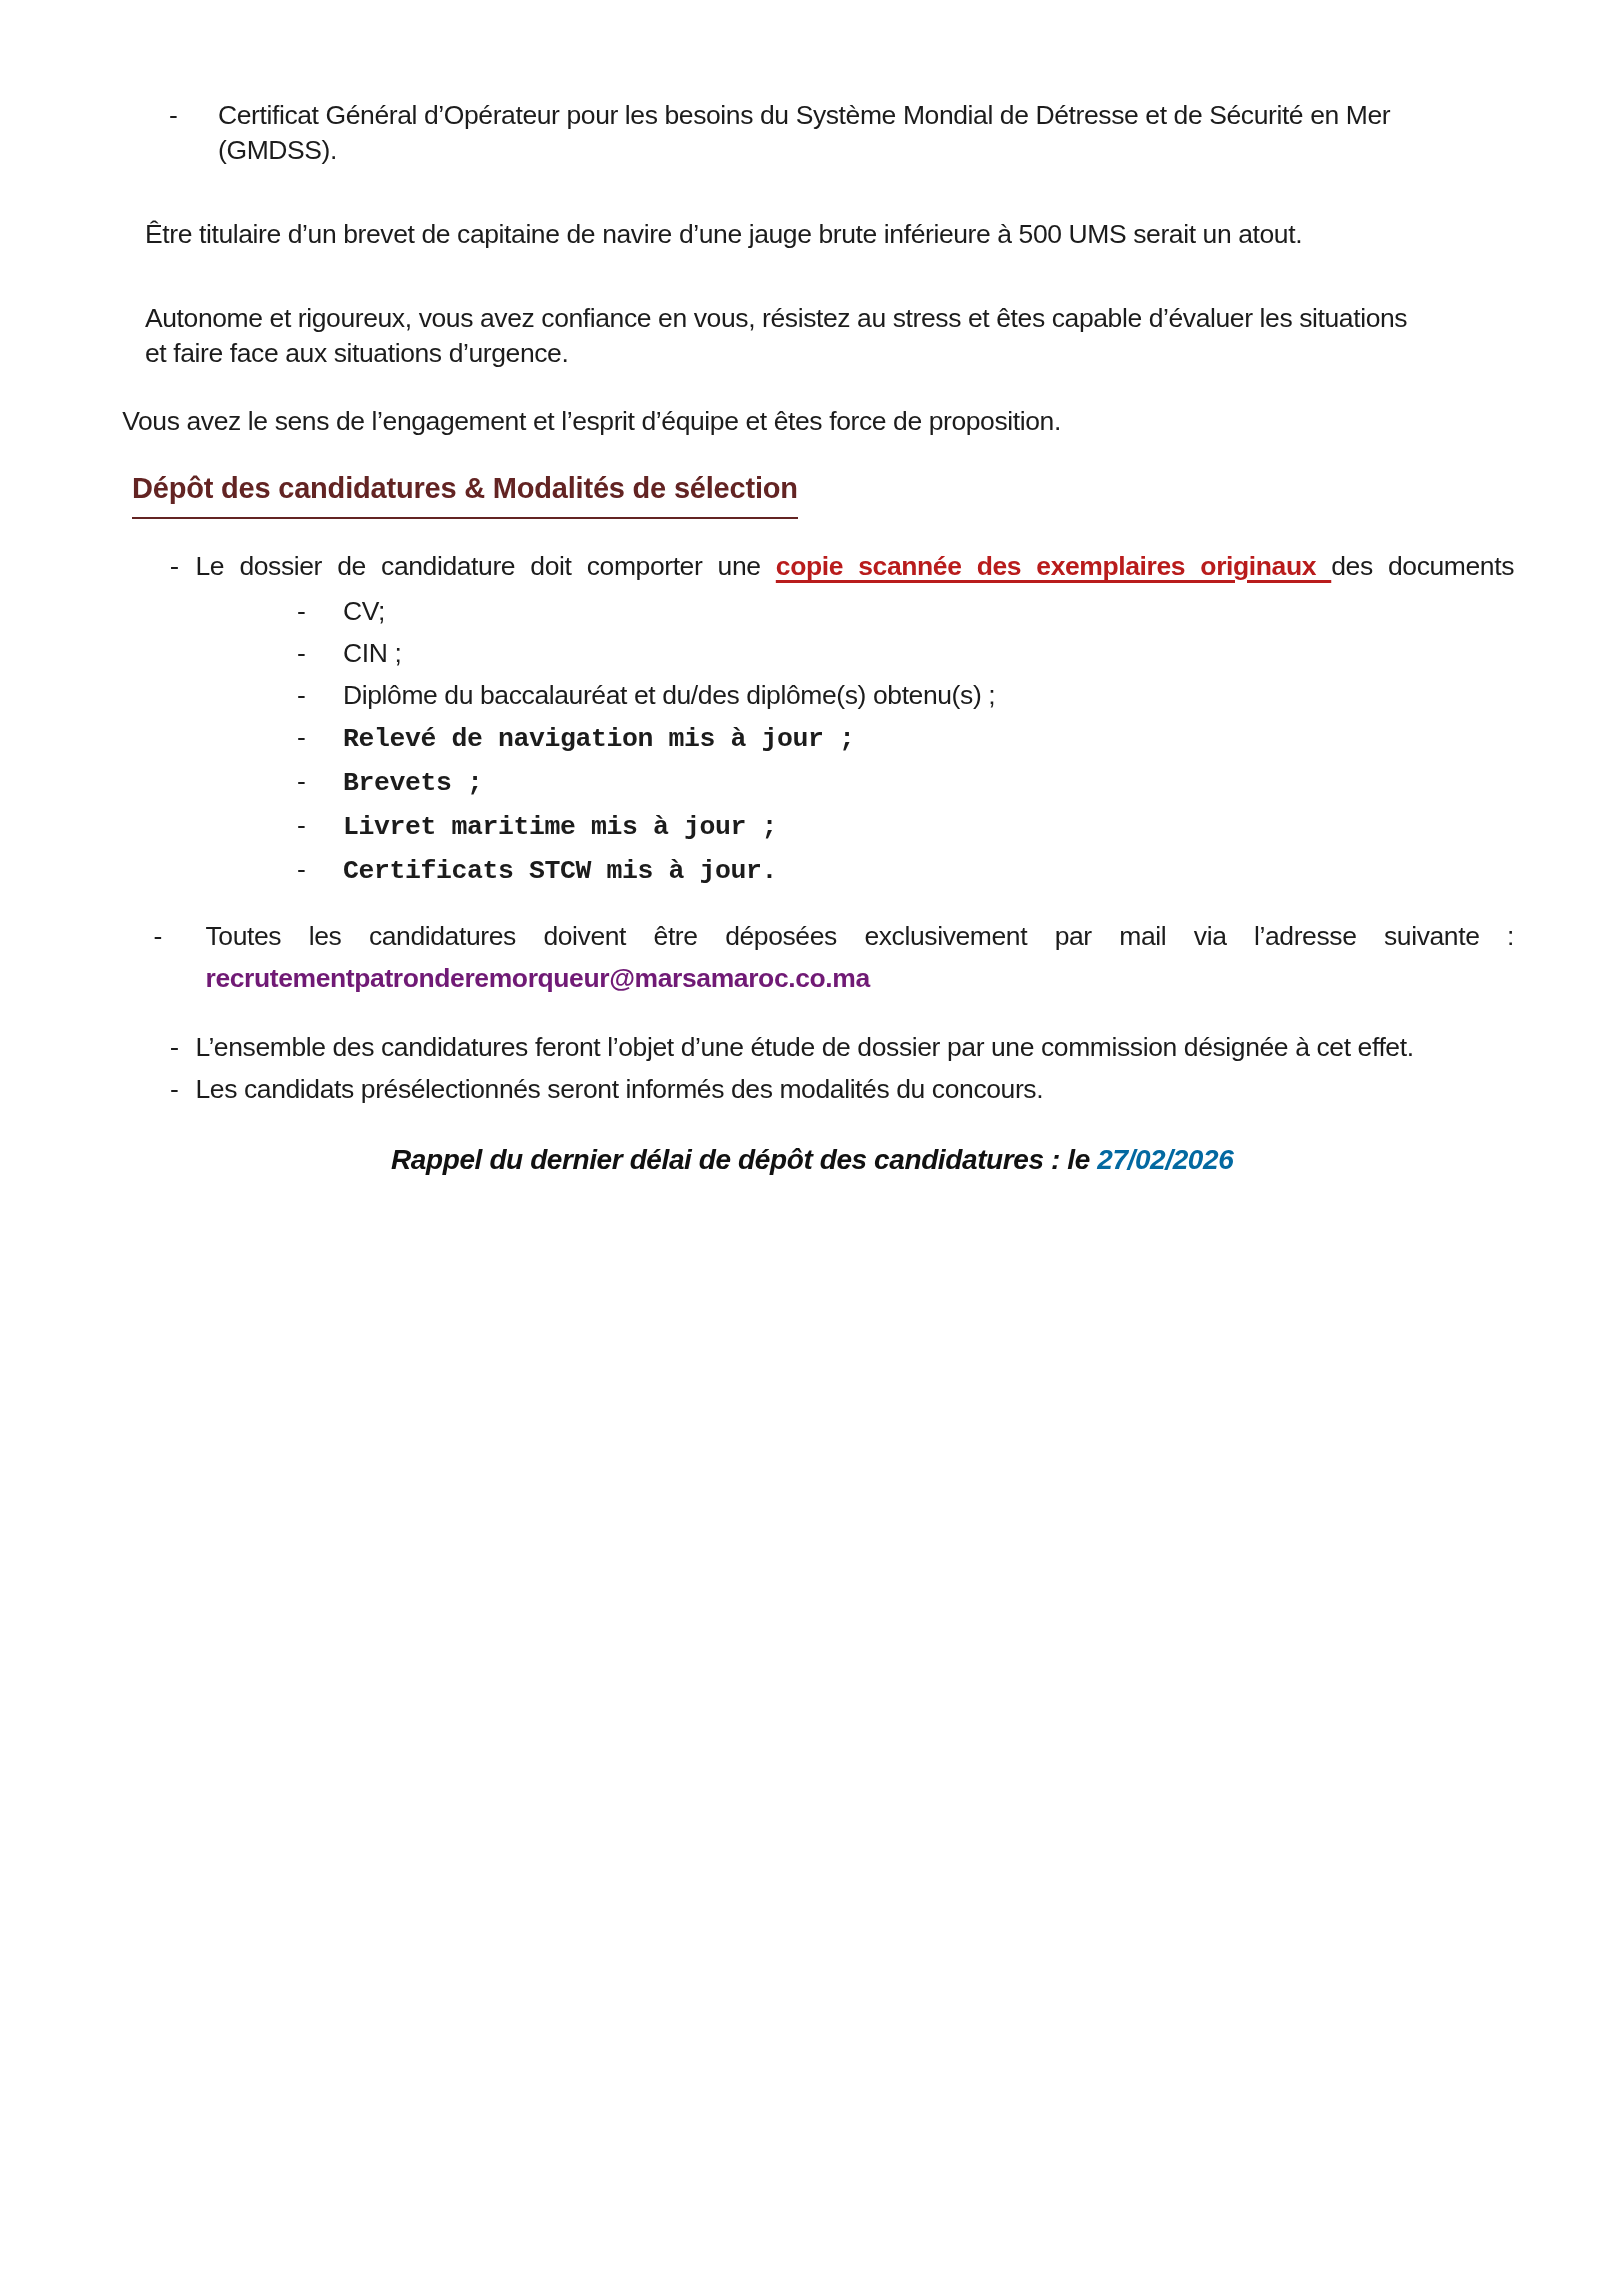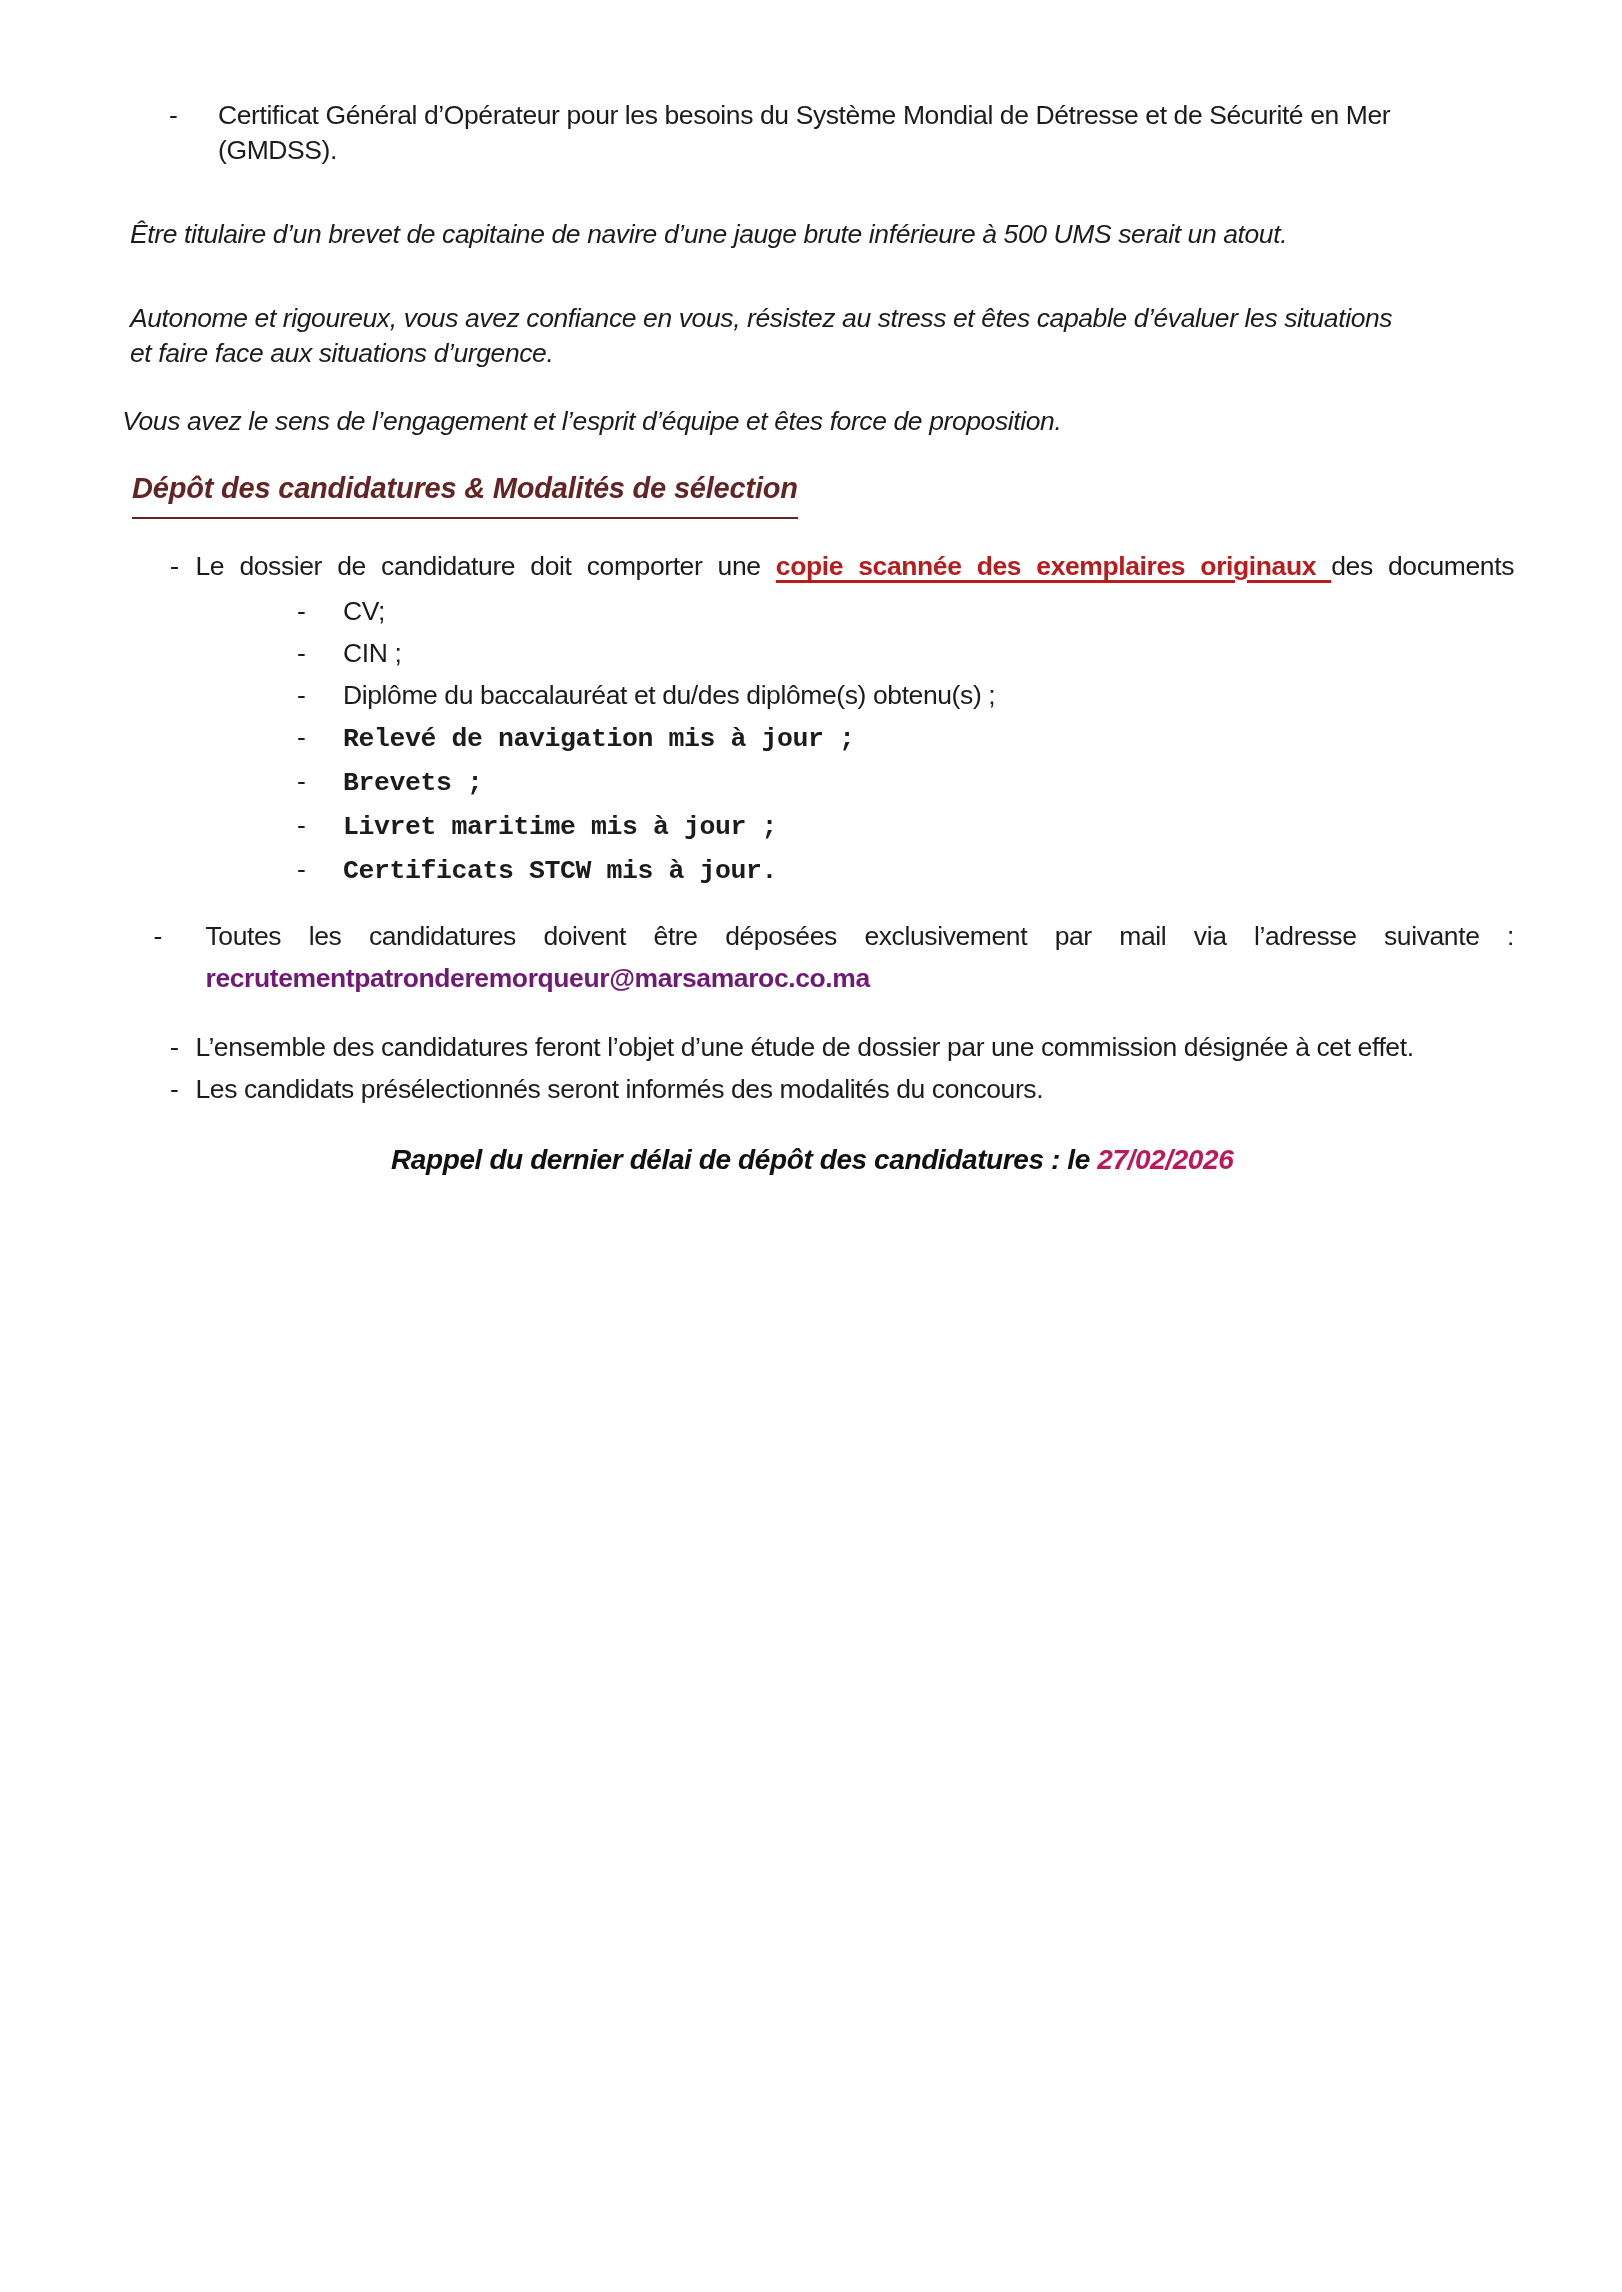--- a/index.html
+++ b/index.html
@@ -12,21 +12,21 @@
     color:#1c1c1c;
     font-size:26.5px;
     letter-spacing:-0.4px;
     overflow:hidden;
   }
   .content{
     position:absolute;
     left:0; top:0; right:0;
     padding:98px 108px 0 130px;
   }
-  .para{line-height:42px;margin:0;font-style:italic;}
+  .para{line-height:42px;margin:15px;}
   .tight{line-height:35px;}
   .li{position:relative;line-height:42px;}
   .marker{position:absolute;left:0;top:0;}
   .hang-cert{margin-left:39px;padding-left:49px;line-height:35px;max-width:1304px;}
   .hang1{margin-left:40px;padding-left:25.5px;}
   .hang-toutes{margin-left:23.5px;padding-left:52px;}
   .hang2{margin-left:167px;padding-left:46px;}
   .mt-brevet{margin-top:45px;}
   .mt-autonome{margin-top:46px;}
   .mt-engagement{margin-top:29px;margin-left:-7.8px;}
@@ -68,21 +68,21 @@
   }
   .rappel{
     text-align:center;
     font-weight:bold;
     font-style:italic;
     font-size:28px;
     line-height:42px;
     margin-left:-19.6px;
     color:#111111;
   }
-  .rappel .date{color:#be185d;}
+  .rappel .date{color:#0369a1;}
 </style>
 </head>
 <body>
 
 <div class="page">
   <div class="content">
 
     <div class="li hang-cert">
       <span class="marker">-</span>
       <span><span>Certificat Général d’Opérateur pour les besoins du Système Mondial de Détresse et de Sécurité en Mer</span><br><span>(GMDSS).</span></span>

